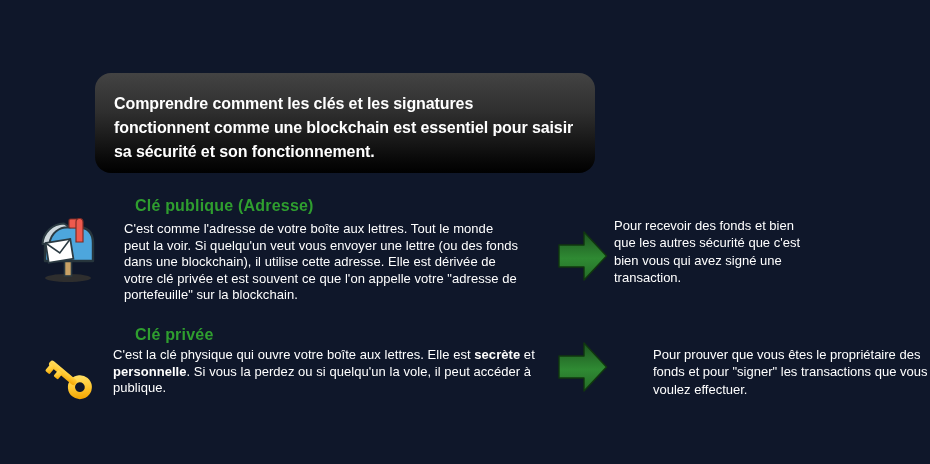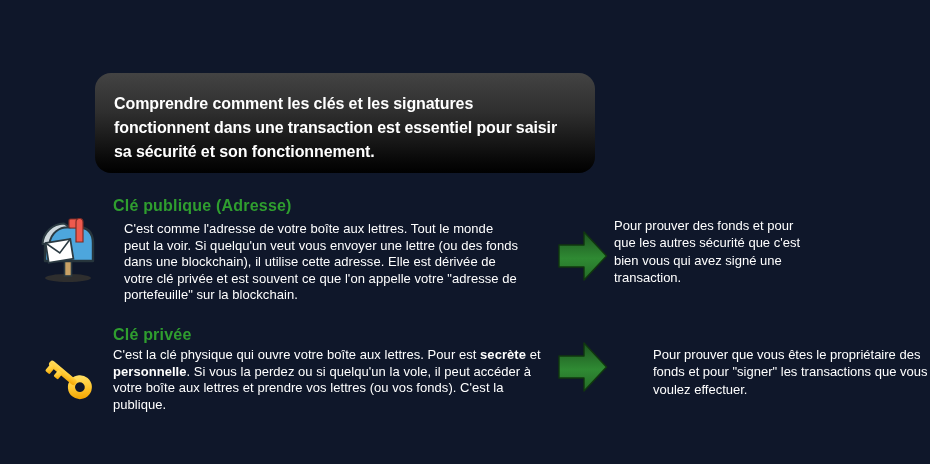--- a/index.html
+++ b/index.html
@@ -5,38 +5,38 @@
   html,body{margin:0;padding:0;background:#000;}
   body{width:930px;height:464px;font-family:"Liberation Sans",sans-serif;}
   .stage{position:relative;width:930px;height:464px;background:#0f172a;overflow:hidden;}
 
   .intro-card{position:absolute;left:95px;top:73px;width:500px;height:100px;
     border-radius:16px;
     background:linear-gradient(180deg,#434343 0%,#2e2e2e 40%,#0a0a0a 85%,#000 100%);}
   .intro-text{position:absolute;left:19px;top:19px;color:#fff;font-weight:bold;
     font-size:16px;line-height:24px;letter-spacing:-.1px;white-space:nowrap;}
 
-  .h-green{position:absolute;color:#2f9e2f;font-size:16px;font-weight:bold;letter-spacing:.2px;white-space:nowrap;}
+  .h-green{position:absolute;color:#2f9e2f;font-size:16px;font-weight:bold;letter-spacing:.2px;white-space:nowrap;margin-left:22px;}
   .body-text{position:absolute;color:#fff;font-size:13px;line-height:16.6px;letter-spacing:.05px;}
   .body-text .ln{white-space:nowrap;}
   .b{font-weight:bold;}
   .callout{position:absolute;color:#fff;font-size:13px;line-height:17.4px;}
   .callout .ln{white-space:nowrap;}
   .icon{position:absolute;}
   .arrow{position:absolute;}
 </style>
 </head>
 <body>
 
 <div class="stage">
 
   <div class="intro-card">
     <div class="intro-text">
       <div class="ln">Comprendre comment les clés et les signatures</div>
-      <div class="ln">fonctionnent dans une transaction est essentiel pour saisir</div>
+      <div class="ln">fonctionnent comme une blockchain est essentiel pour saisir</div>
       <div class="ln">sa sécurité et son fonctionnement.</div>
     </div>
   </div>
 
   <div class="icon" style="left:31px;top:214px;width:72px;height:72px;">
     <svg width="72" height="72" viewBox="0 0 72 72">
       <ellipse cx="37" cy="64" rx="23" ry="4" fill="#2e2e2e"></ellipse>
       <rect x="33.5" y="44" width="7" height="18" fill="#c8a165" stroke="#2b3a42" stroke-width="1.6"></rect>
       <path d="M14 47 L14 29 Q14 13 30 13 L46 13 Q62 13 62 29 L62 47 Z" fill="#4da6dd" stroke="#27353c" stroke-width="2.4" stroke-linejoin="round"></path>
       <path d="M11.5 30 A 22 22 0 0 1 33 9.5 L 39 13.5 A 18 18 0 0 0 18.5 30 Z" fill="#cfd8dd" stroke="#2b3a42" stroke-width="2" stroke-linejoin="round"></path>
@@ -66,21 +66,21 @@
           <stop offset="0" stop-color="#1d5420"></stop>
           <stop offset="0.55" stop-color="#2f8a33"></stop>
           <stop offset="1" stop-color="#246b27"></stop>
         </linearGradient>
       </defs>
       <polygon points="1,15 26,15 26,2 48.5,26 26,50 26,37 1,37" fill="url(#ag1)" stroke="#10370f" stroke-width="1.4" stroke-linejoin="round"></polygon>
     </svg>
   </div>
 
   <div class="callout" style="left:614px;top:217px;">
-    <div class="ln">Pour prouver des fonds et pour</div>
+    <div class="ln">Pour recevoir des fonds et bien</div>
     <div class="ln">que les autres sécurité que c'est</div>
     <div class="ln">bien vous qui avez signé une</div>
     <div class="ln">transaction.</div>
   </div>
 
   <div class="icon" style="left:37px;top:346px;width:64px;height:64px;">
     <svg width="64" height="64" viewBox="0 0 72 72">
       <defs>
         <linearGradient id="gold" x1="0" y1="0" x2="1" y2="1">
           <stop offset="0" stop-color="#ffe066"></stop>
@@ -94,26 +94,25 @@
         <rect x="10" y="37" width="6.5" height="10" rx="1.5" fill="url(#gold)"></rect>
         <rect x="21" y="37" width="6.5" height="8.5" rx="1.5" fill="url(#gold)"></rect>
       </g>
     </svg>
   </div>
 
   <div class="h-green" style="left:113px;top:326px;">Clé privée</div>
 
   <div class="body-text" style="left:113px;top:347px;">
     <div class="ln">
-      <span>C'est la clé physique qui ouvre votre boîte aux lettres. Pour est </span><span class="b">secrète</span><span> et</span>
+      <span>C'est la clé physique qui ouvre votre boîte aux lettres. Elle est </span><span class="b">secrète</span><span> et</span>
     </div>
     <div class="ln">
       <span class="b">personnelle</span><span>. Si vous la perdez ou si quelqu'un la vole, il peut accéder à</span>
     </div>
-    <div class="ln"><span>votre boîte aux lettres et prendre vos lettres (ou vos fonds). C'est la</span></div>
     <div class="ln"><span>publique.</span></div>
   </div>
 
   <div class="arrow" style="left:558px;top:341px;width:50px;height:52px;">
     <svg width="50" height="52" viewBox="0 0 50 52">
       <polygon points="1,15 26,15 26,2 48.5,26 26,50 26,37 1,37" fill="url(#ag1)" stroke="#10370f" stroke-width="1.4" stroke-linejoin="round"></polygon>
     </svg>
   </div>
 
   <div class="callout" style="left:617px;top:346px;margin-left:36px;">

